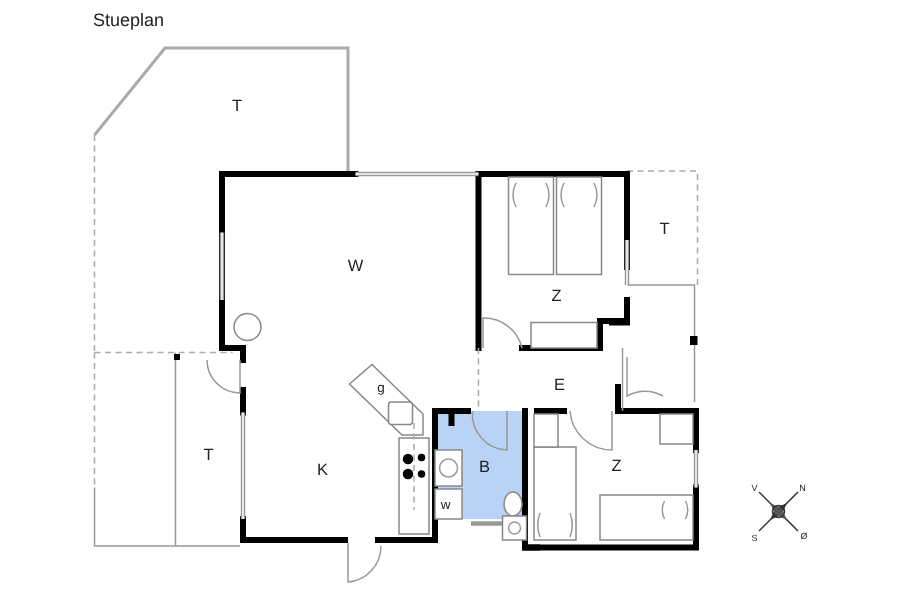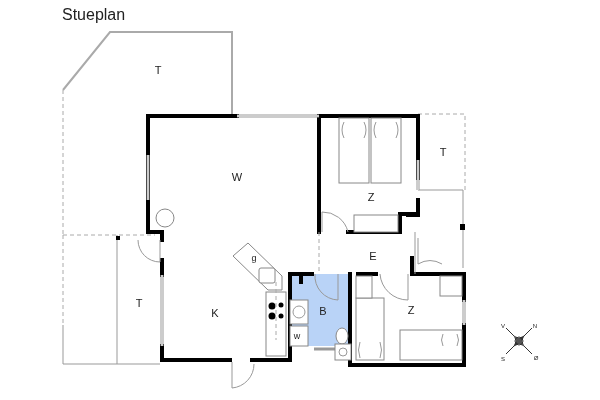--- a/index.html
+++ b/index.html
@@ -1,17 +1,17 @@
 <!DOCTYPE html>
 <html><head>
 <meta charset="utf-8">
 <style>
   html, body { margin: 0; padding: 0; background: #ffffff; }
   body { width: 600px; height: 400px; position: relative; overflow: hidden; font-family: "Liberation Sans", sans-serif; }
-  #title { position: absolute; left: 62px; top: 6px; font-size: 16px; color: #222; text-align: center; }
+  #title { position: absolute; left: 62px; top: 6px; font-size: 12px; color: #222; text-align: center; }
   svg { position: absolute; left: 0; top: 0; }
   .lbl { font-family: "Liberation Sans", sans-serif; font-size: 11px; fill: #222; text-anchor: middle; dominant-baseline: middle; }
   .lblsm { font-family: "Liberation Sans", sans-serif; font-size: 9px; fill: #222; text-anchor: middle; dominant-baseline: middle; }
   .wall { stroke: #000; stroke-width: 4; fill: none; stroke-linecap: square; }
   .win { stroke: #999; stroke-width: 3; fill: none; }
   .wininner { stroke: #fff; stroke-width: 1; fill: none; }
   .thin { stroke: #999; stroke-width: 1; fill: none; }
   .dash { stroke: #aaa; stroke-width: 1; fill: none; stroke-dasharray: 4 3; }
   .furn { stroke: #888; stroke-width: 1; fill: #fff; }
   .terr { stroke: #aaa; stroke-width: 2; fill: none; }

